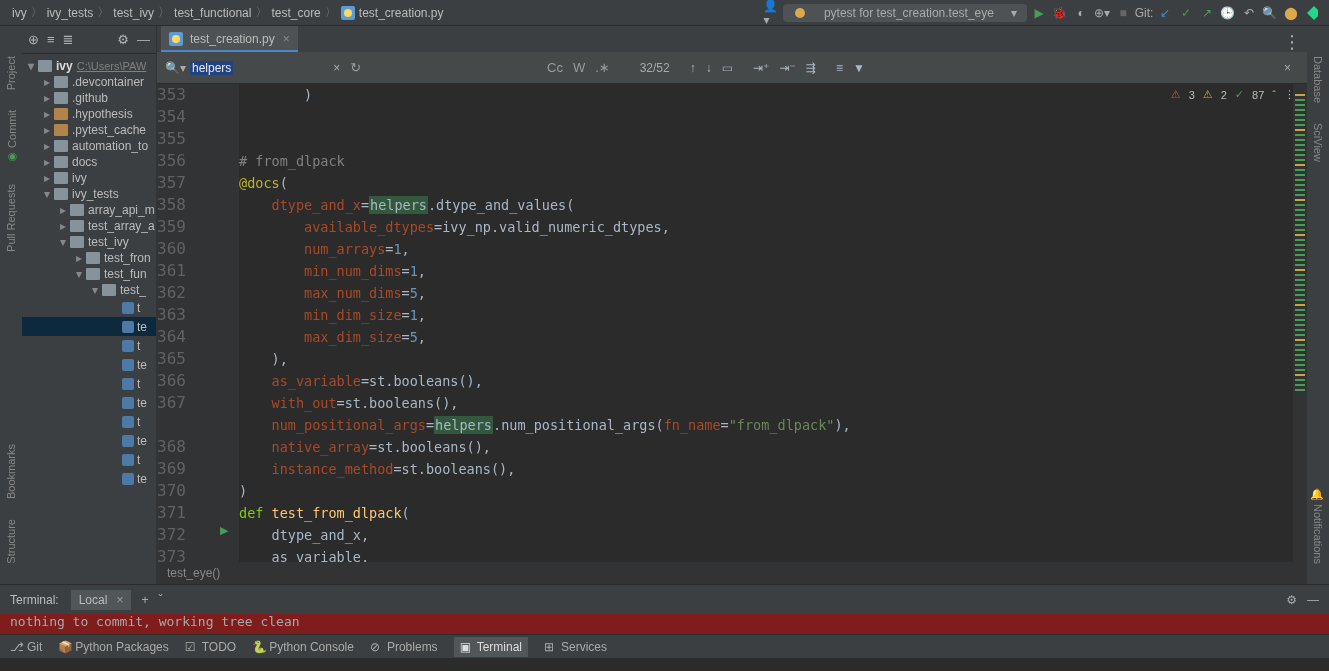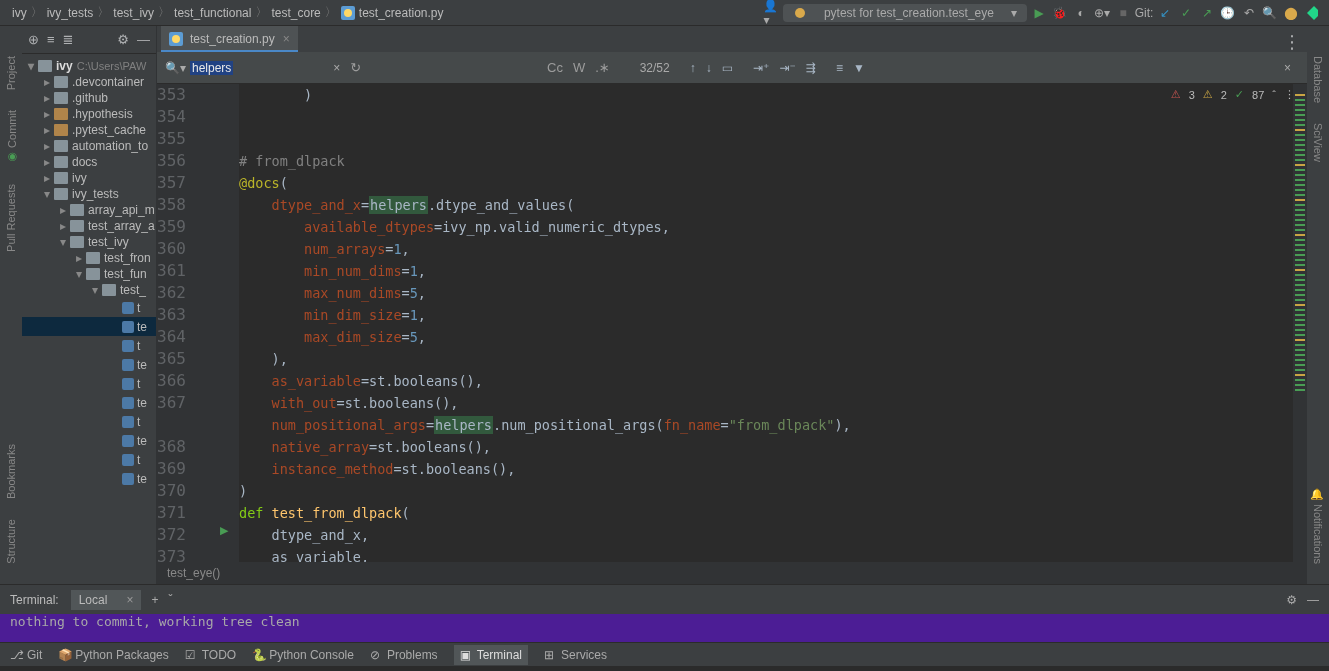--- a/index.html
+++ b/index.html
@@ -26,21 +26,21 @@
 .tree-item .folder { width: 14px; height: 12px; display: inline-block; margin-right: 4px; background: #87939a; border-radius: 1px; }
 .tree-item .folder.orange-f { background: #b0844a; }
 .tree-item.lvl1 { padding-left: 22px; }
 .tree-item.lvl2 { padding-left: 38px; }
 .tree-item.lvl3 { padding-left: 54px; }
 .tree-item.lvl4 { padding-left: 70px; }
 .tree-item.pyf { padding-left: 100px; height: 19px; align-items: center;}
 .tree-item.pyf .pyicon { width:12px; height:12px; background:#4c79a6; display:inline-block; border-radius:2px; margin-right:3px;}
 .tree-item.sel { background: #0d293e; }
 .tree-item.root { font-weight: bold; color: #dcdcdc; }
-.tree-item .path { color: #808080; font-weight: normal; font-size: 11px; margin-left:4px;}
+.tree-item .path { color: #808080; font-weight: normal; font-size: 11px; margin-left:4px;text-decoration:underline;}
 .editor-area { flex: 1; display: flex; flex-direction: column; background: #2b2b2b; position: relative; }
 .tabs { height: 26px; background: #3c3f41; display: flex; align-items: flex-end; padding-left: 4px; }
 .tab { background: #4e5254; padding: 4px 8px; display: flex; align-items: center; gap: 4px; border-top: 2px solid transparent; color: #bbb; }
 .tab.active { border-bottom: 2px solid #4a88c7; background: #4e5254; }
 .tab .close { color: #888; cursor: pointer; margin-left: 4px; }
 .tool-icons { position:absolute; top: 5px; right: 6px; color: #afb1b3; font-size:18px;}
 .search-bar { height: 32px; background: #45494a; display: flex; align-items: center; border-bottom: 1px solid #2b2b2b; position: relative; }
 .sb-search { display: flex; align-items: center; background: #45494a; flex:0 0 380px; height:100%; padding-left:4px;}
 .sb-search .mag { color: #aaa; margin: 0 4px; }
 .sel-text { background: #214283; color: #e8e8e8; padding: 0 2px; }
@@ -66,24 +66,24 @@
 .tok-def { color: #84cc16; }
 .warns { position: absolute; top: 4px; right: 12px; display: flex; gap: 8px; font-size: 11px; color: #bbb; align-items:center;}
 .warns .w-err { color: #c75450; } .warns .w-warn { color: #c9a544; } .warns .w-ok { color: #499c54; }
 .marker-strip { width: 14px; background: #313335; display:flex; flex-direction:column; padding-top:10px; gap:3px;}
 .mark { height: 2px; margin: 0 2px; }
 .mark.y { background: #c9a544; }
 .mark.g { background: #499c54; }
 .bread-footer { height: 22px; background: #313335; padding-left: 10px; color: #888; font-size: 12px; display:flex; align-items:center;}
 .terminal-bar { height: 30px; background: #3c3f41; display: flex; align-items: center; padding: 0 10px; border-top: 1px solid #2b2b2b; }
 .term-tab-title { color: #bbb; }
-.term-local { background: #515658; padding: 3px 8px; margin-left: 12px; color:#bbb; display:flex; align-items:center; gap:19px;justify-content:flex-end;}
+.term-local { background: #515658; padding: 3px 8px; margin-left: 12px; color:#bbb; display:flex; align-items:center; gap:9px;justify-content:flex-end;}
 .term-add { margin-left: 10px; color: #aaa; cursor: pointer; }
 .term-right { margin-left: auto; display: flex; gap: 10px; color: #aaa; }
-.terminal-out { height: 28px; padding: 0 10px; font-family: "Consolas", monospace; font-size: 13px; color: #a8a8a8; background: #4c1d95;}
+.terminal-out { height: 20px; padding: 0 10px; font-family: "Consolas", monospace; font-size: 13px; color: #a8a8a8; background: #7f1d1d;}
 .status-bar { height: 24px; background: #3c3f41; border-top: 1px solid #2b2b2b; display: flex; align-items: center; padding: 0 10px; gap: 16px; }
 .status-item { display: flex; align-items: center; gap: 4px; color: #aaa; font-size: 12px; cursor: pointer; }
 .status-item.active { background: #515658; padding: 3px 6px; color:#ddd;}
 .sicon { width:13px; height:13px; display:inline-block; }
 svg { display: block; }
 </style>
 </head>
 <body>
 
 <div class="nav-bar">

